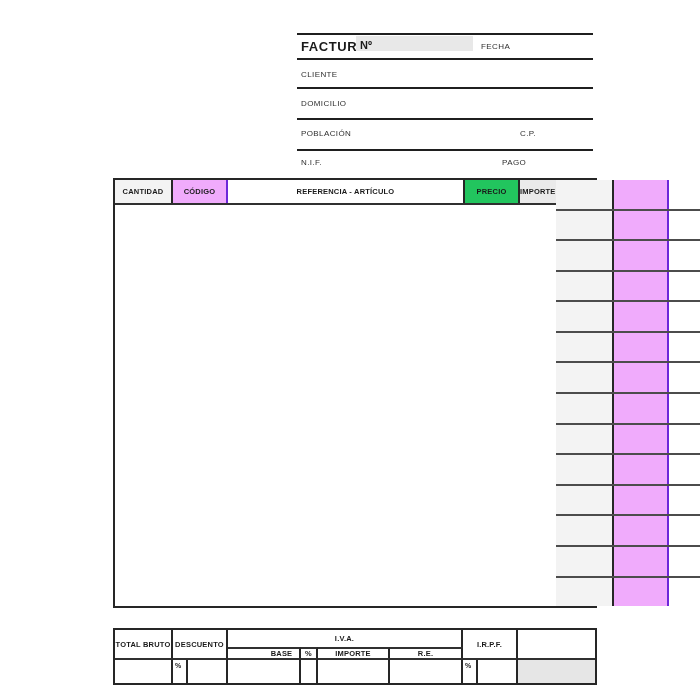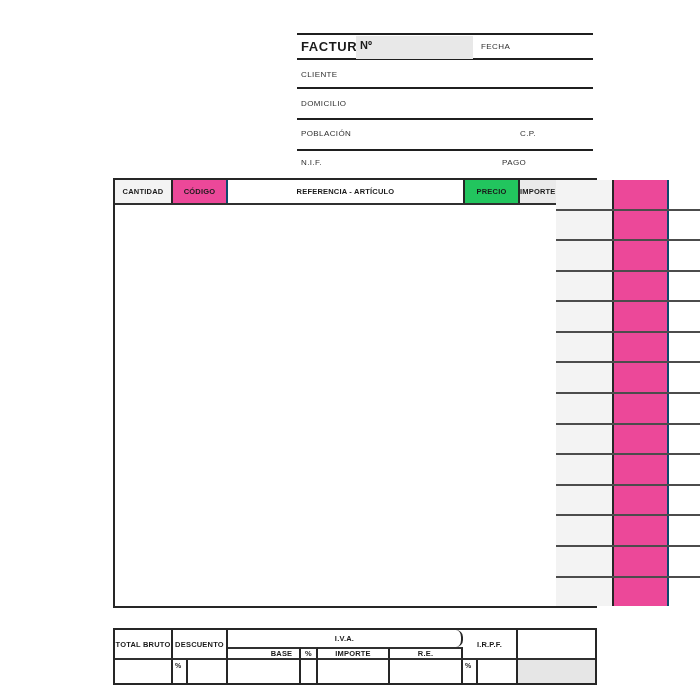--- a/index.html
+++ b/index.html
@@ -4,21 +4,21 @@
 <style>
   html,body{margin:0;padding:0;background:#ffffff;}
   .page{
     position:relative;width:700px;height:700px;background:#ffffff;overflow:hidden;
     font-family:"Liberation Sans","DejaVu Sans",sans-serif;color:#1a1a1a;
   }
   
   .rule{position:absolute;left:297px;width:296px;height:2px;background:#1f1f1f;}
   .r1{top:33px}.r2{top:58px}.r3{top:87px}.r4{top:118px}.r5{top:149px}
   .factura-title{position:absolute;left:301px;top:39px;font-size:13px;font-weight:bold;letter-spacing:.6px;}
-  .num-box{position:absolute;left:356px;top:36px;width:117px;height:23px;background:#e8e8e8;}
+  .num-box{position:absolute;left:356px;top:36px;width:117px;height:15px;background:#e8e8e8;}
   .num-box span{position:absolute;left:4px;top:3px;font-size:11px;font-weight:bold;}
   .flabel{position:absolute;font-size:8px;letter-spacing:.4px;color:#2e2e2e;}
   .lf-fecha{left:481px;top:42px}
   .lf-cliente{left:301px;top:70px}
   .lf-domicilio{left:301px;top:99px}
   .lf-poblacion{left:301px;top:129px}
   .lf-cp{left:520px;top:129px}
   .lf-nif{left:301px;top:158px}
   .lf-pago{left:502px;top:158px}
   
@@ -26,39 +26,39 @@
     position:absolute;left:113px;top:178px;width:484px;height:430px;
     border:2px solid #262626;box-sizing:border-box;display:flex;background:#fff;
   }
   .thead{display:flex;height:23px;flex:0 0 23px;border-bottom:2px solid #303030;}
   .tbody{display:flex;flex-direction:column;flex:1 1 auto;}
   .trow{display:flex;flex:1 1 auto;}
   .trow + .trow{border-top:2px solid #4c4c4c;}
   .td,.th{box-sizing:border-box;height:100%;}
   .th{display:flex;align-items:center;justify-content:center;font-size:7.5px;font-weight:bold;letter-spacing:.2px;white-space:nowrap;}
   .c-cant{flex:0 0 58px;border-right:2px solid #262626;background:#f3f3f3;}
-  .c-cod{flex:0 0 55px;border-right:2px solid #0c4a6e;background:#ec4899;}
+  .c-cod{flex:0 0 55px;border-right:2px solid #6d28d9;background:#f0abfc;}
   .c-ref{flex:0 0 237px;border-right:2px solid #262626;background:#ffffff;}
   .c-pre{flex:0 0 55px;border-right:2px solid #262626;background:#22c55e;}
   .c-imp{flex:1 1 auto;background:#eaeaea;}
   
   .totals{
     position:absolute;left:113px;top:628px;width:484px;height:57px;
     border:2px solid #262626;box-sizing:border-box;background:#fff;
     display:grid;
     grid-template-columns:58px 55px 73px 17px 72px 73px 55px 1fr;
     grid-template-rows:17px 11px 1fr;
     font-size:7.5px;font-weight:bold;letter-spacing:.2px;
   }
   .tc{box-sizing:border-box;display:flex;align-items:center;justify-content:center;white-space:nowrap;}
   .br{border-right:2px solid #262626;}
   .bt{border-top:2px solid #303030;}
   .g-tb{grid-column:1;grid-row:1/3;}
   .g-desc{grid-column:2;grid-row:1/3;}
-  .g-iva{grid-column:3/7;grid-row:1;border-radius:7px;}
+  .g-iva{grid-column:3/7;grid-row:1;}
   .g-irpf{grid-column:7;grid-row:1/3;}
   .g-total{grid-column:8;grid-row:1/3;background:#e6e6e6;}
   .g-base{grid-column:3;grid-row:2;padding-left:36px;}
   .g-pct{grid-column:4;grid-row:2;}
   .g-importe{grid-column:5;grid-row:2;}
   .g-re{grid-column:6;grid-row:2;}
   .v1{grid-column:1;grid-row:3;}
   .v2{grid-column:2;grid-row:3;padding:0;display:flex;align-items:stretch;justify-content:flex-start;}
   .v3{grid-column:3;grid-row:3;}
   .v4{grid-column:4;grid-row:3;}

